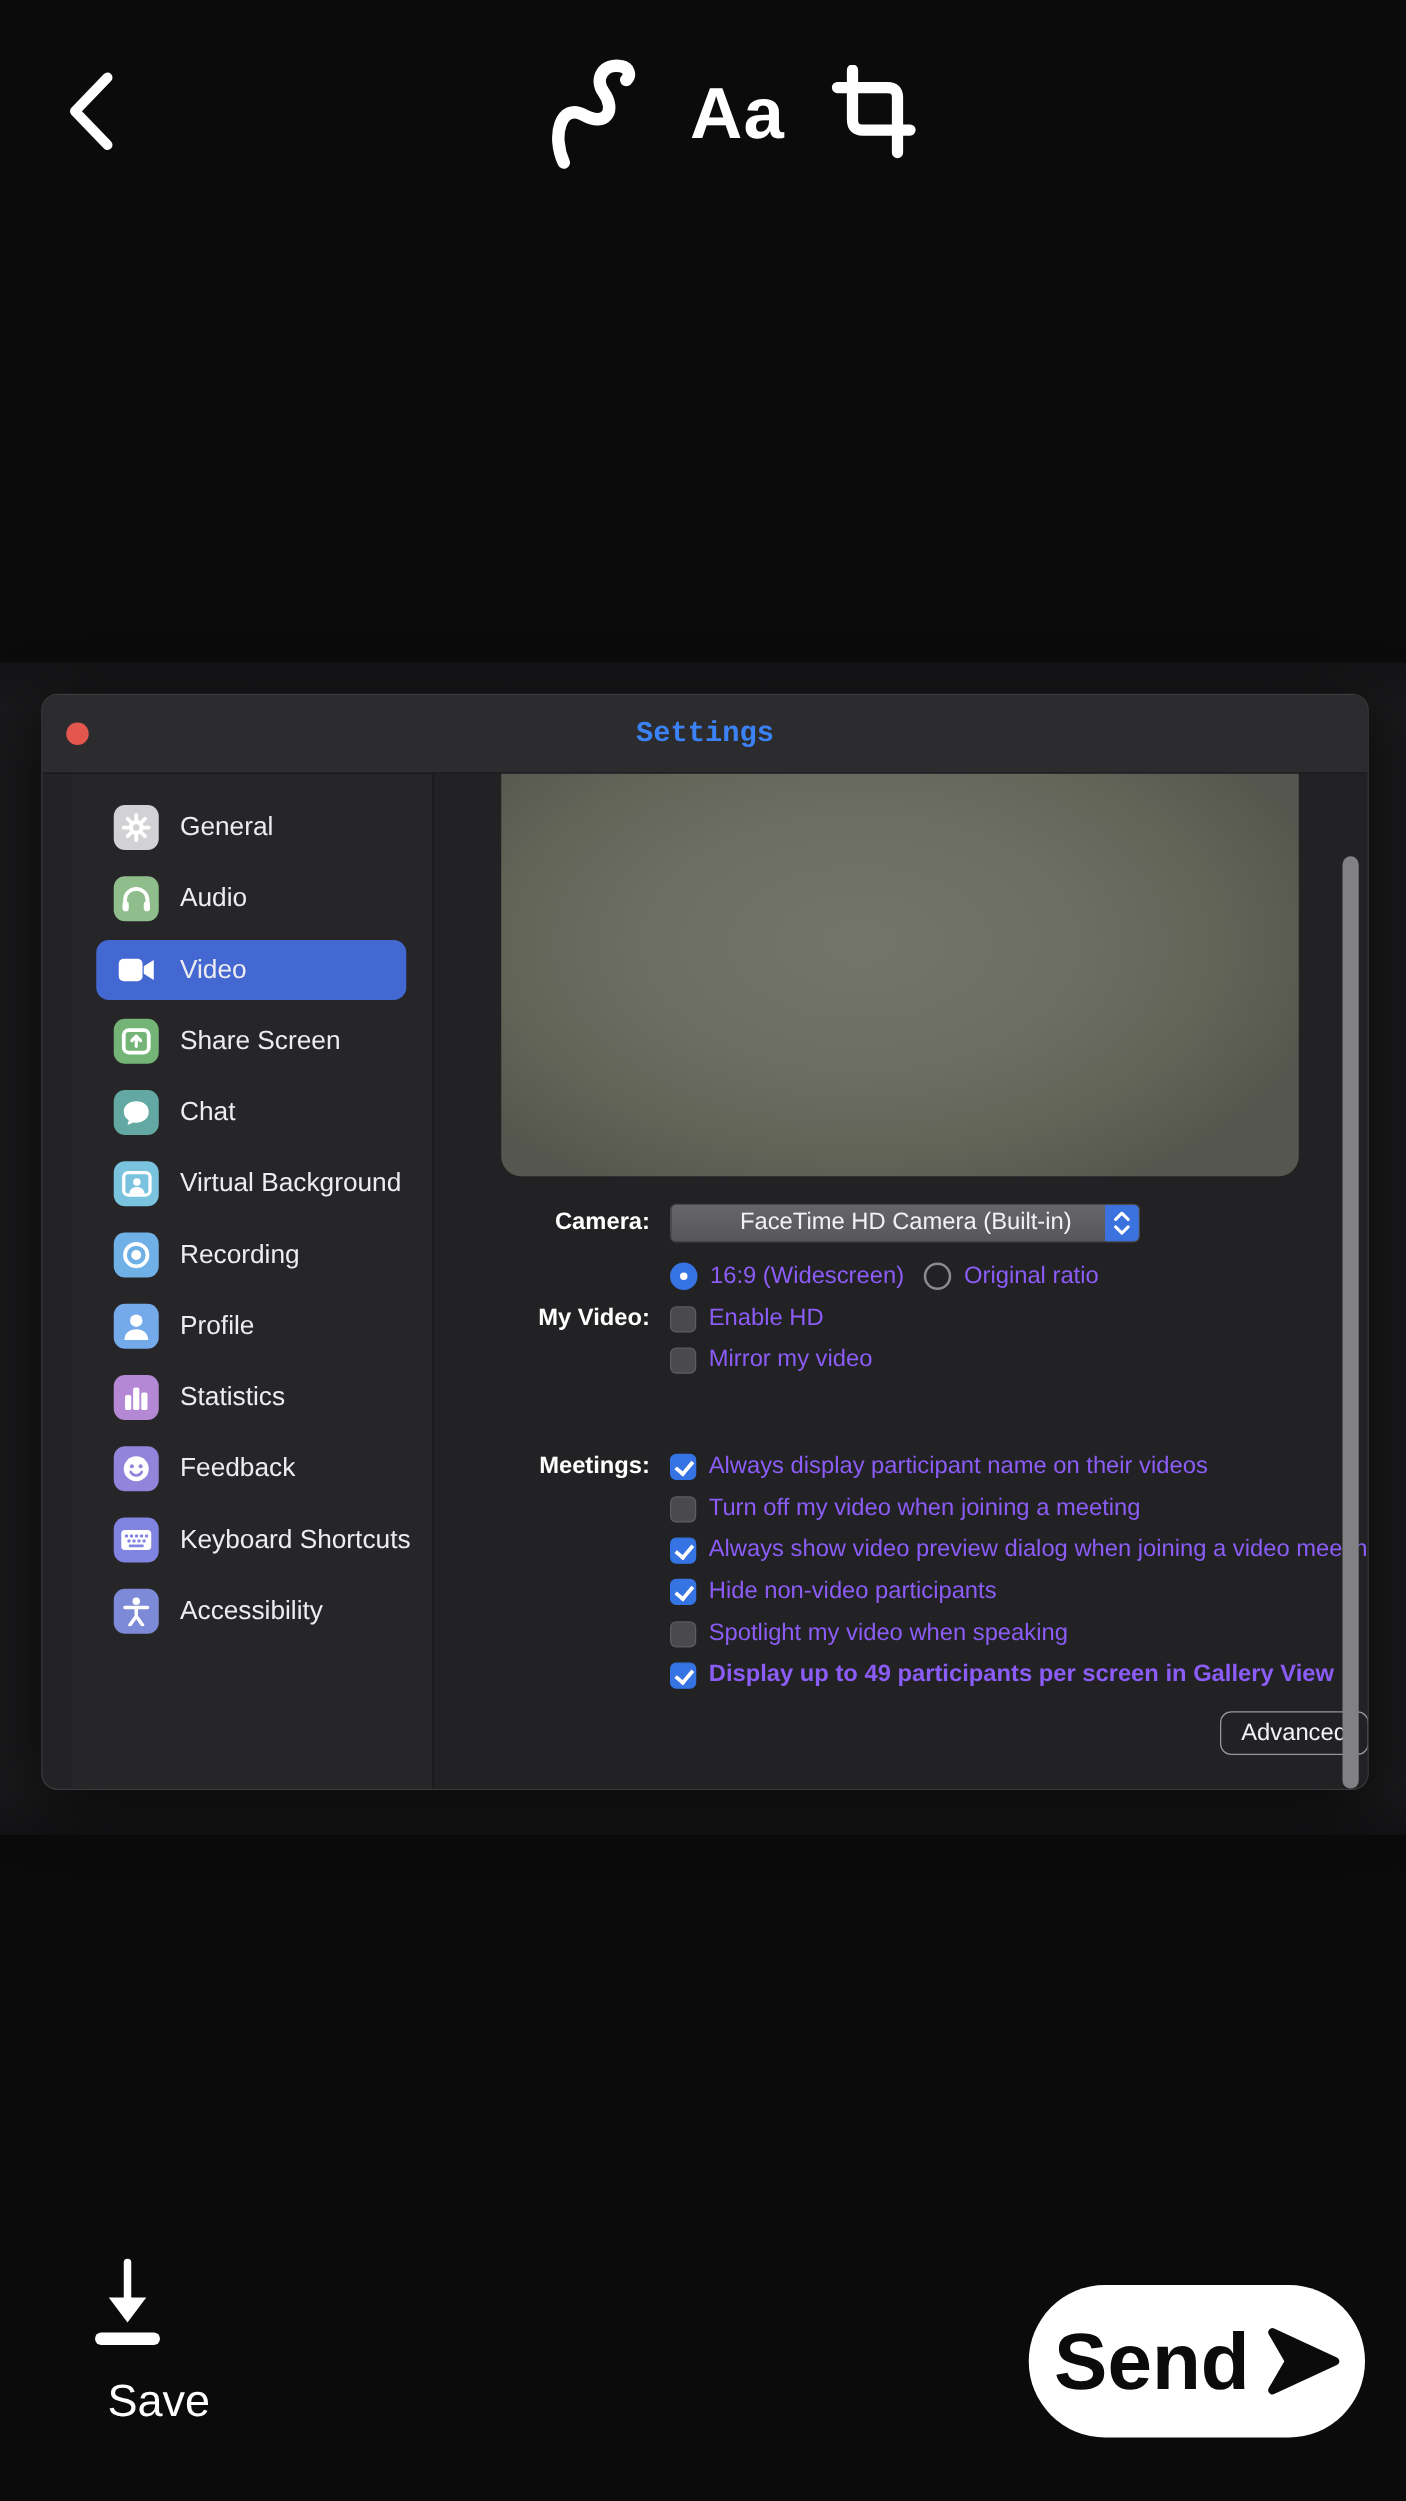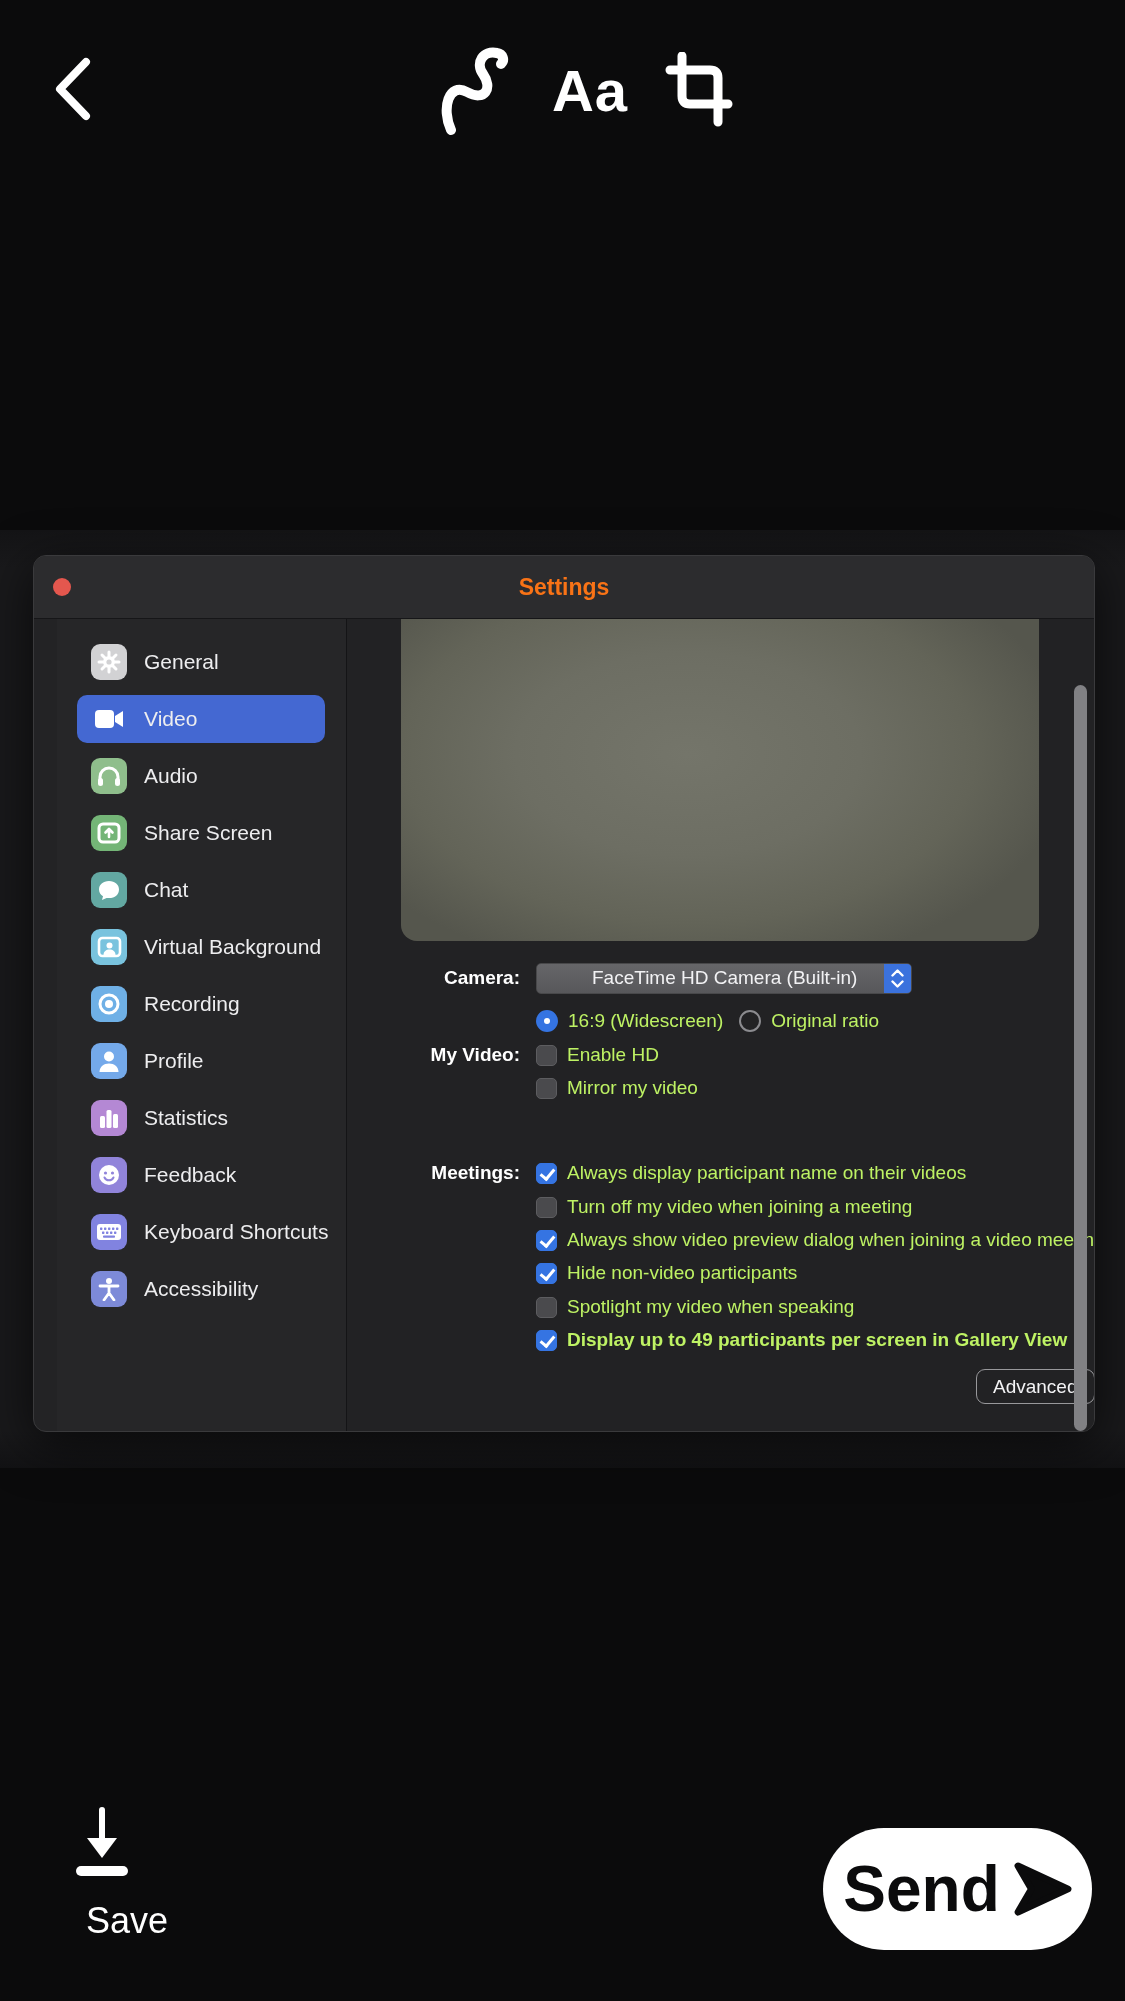--- a/index.html
+++ b/index.html
@@ -25,21 +25,21 @@
   .window{
     position:absolute;left:33px;top:25px;width:1062px;height:877px;
     background:#232325;border-radius:13px;border:1px solid #3a3a3c;
     box-shadow:0 12px 50px rgba(0,0,0,.65);box-sizing:border-box;overflow:hidden;
   }
   .titlebar{
     position:relative;height:62px;background:#2c2c2e;
     border-bottom:1px solid #161618;display:flex;align-items:center;justify-content:center;
   }
   .traffic-dot{position:absolute;left:19px;top:22px;width:18px;height:18px;border-radius:50%;}
-  .win-title{color:#f97316;font-size:23px;font-weight:bold;}
+  .win-title{color:#3b82f6;font-size:23px;font-weight:bold;font-family:Liberation Mono, monospace;}
   .win-body{display:flex;height:813px;}
 
   
   .sidebar{width:290px;background:#262628;border-right:1px solid #141416;box-sizing:border-box;padding-top:19px;margin-left:23px;}
   .side-item{
     height:48px;margin:0 21px 9px 20px;display:flex;align-items:center;
     padding-left:14px;border-radius:10px;
   }
   .side-item.on{background:#4468d2;}
   .tile{width:36px;height:36px;border-radius:9px;display:flex;align-items:center;justify-content:center;flex:0 0 36px;}
@@ -49,21 +49,21 @@
   
   .content{position:relative;flex:1;background:#222224;}
   .preview{
     position:absolute;left:54px;top:0;width:638px;height:322px;
     border-radius:0 0 16px 16px;
     background:radial-gradient(ellipse 60% 70% at 45% 42%, #74756a 0%, #6d6e63 45%, #636458 75%, #55564d 100%);
   }
   .row{position:absolute;left:0;width:100%;display:flex;align-items:center;height:32px;}
   .flabel{width:173px;text-align:right;color:#fff;font-size:19px;font-weight:bold;flex:0 0 173px;}
   .fbody{display:flex;align-items:center;margin-left:16px;}
-  .ftext{color:#bef264;font-size:19px;margin-left:10px;white-space:nowrap;}
+  .ftext{color:#8b5cf6;font-size:19px;margin-left:10px;white-space:nowrap;}
 
   .dropdown{
     position:relative;width:376px;height:31px;border-radius:5px;
     background:linear-gradient(180deg,#666669,#57575a);
     border:1px solid #48484a;box-sizing:border-box;
     display:flex;align-items:center;padding-left:43px;
   }
   .dd-value{color:#f2f2f4;font-size:19px;margin-left:12px;flex:1;white-space:nowrap;overflow:hidden;}
   .dd-stepper{width:27px;height:29px;border-radius:0 4px 4px 0;display:flex;flex-direction:column;align-items:center;justify-content:center;gap:3px;}
 
@@ -146,39 +146,39 @@
                 <line x1="5" y1="19" x2="8" y2="16"></line>
                   <line x1="16" y1="8" x2="19" y2="5"></line>
               </g>
               <circle cx="12" cy="12" r="6" fill="#fff"></circle>
                 <circle cx="12" cy="12" r="2.6" fill="#d2d2d4"></circle>
             </svg>
           </span>
           <span class="side-label">General</span>
         </div>
 
+        <div class="side-item">
+          <span class="tile" style="background: rgb(143, 190, 140);">
+            <svg width="24" height="22" viewBox="0 0 24 22" fill="none">
+              <path d="M3 17 V12 a9 9 0 0 1 18 0 V17" stroke="#fff" stroke-width="3" stroke-linecap="round"></path>
+              <rect x="1" y="13" width="5" height="8" rx="2.5" fill="#fff"></rect>
+              <rect x="18" y="13" width="5" height="8" rx="2.5" fill="#fff"></rect>
+            </svg>
+          </span>
+          <span class="side-label">Audio</span>
+        </div>
+
         <div class="side-item on">
           <span class="tile" style="background: transparent;">
             <svg width="30" height="22" viewBox="0 0 30 22">
               <rect x="1" y="2" width="19" height="18" rx="4" fill="#fff"></rect>
               <path d="M21 8 L29 3 V19 L21 14 Z" fill="#fff"></path>
             </svg>
           </span>
           <span class="side-label">Video</span>
-        </div>
-
-        <div class="side-item">
-          <span class="tile" style="background: rgb(143, 190, 140);">
-            <svg width="24" height="22" viewBox="0 0 24 22" fill="none">
-              <path d="M3 17 V12 a9 9 0 0 1 18 0 V17" stroke="#fff" stroke-width="3" stroke-linecap="round"></path>
-              <rect x="1" y="13" width="5" height="8" rx="2.5" fill="#fff"></rect>
-              <rect x="18" y="13" width="5" height="8" rx="2.5" fill="#fff"></rect>
-            </svg>
-          </span>
-          <span class="side-label">Audio</span>
         </div>
 
         <div class="side-item">
           <span class="tile" style="background: rgb(116, 181, 119);">
             <svg width="24" height="22" viewBox="0 0 24 22" fill="none">
               <rect x="2" y="2" width="20" height="18" rx="4" stroke="#fff" stroke-width="3"></rect>
               <path d="M12 15 V8 M8.5 10.5 L12 7 L15.5 10.5" stroke="#fff" stroke-width="2.6" stroke-linecap="round" stroke-linejoin="round"></path>
             </svg>
           </span>
           <span class="side-label">Share Screen</span>

